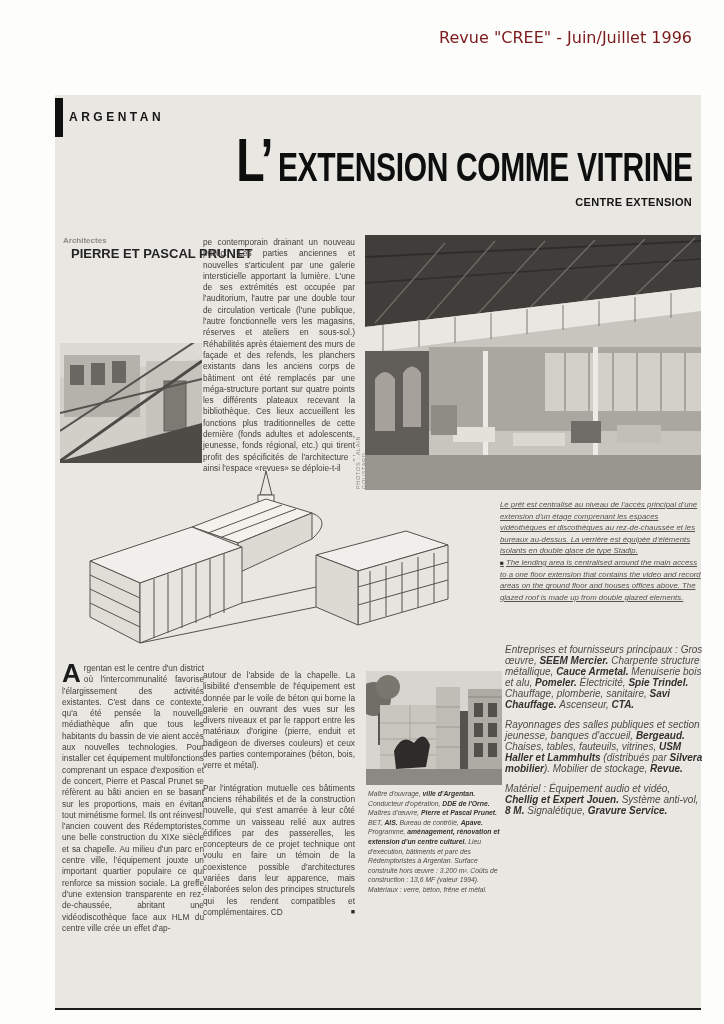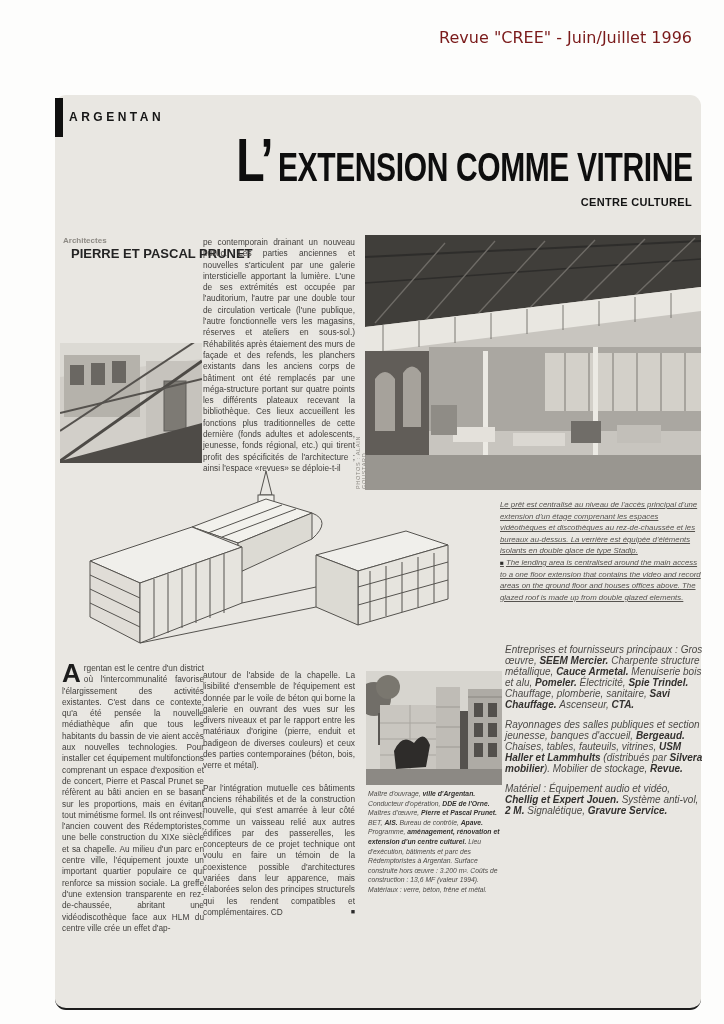--- a/index.html
+++ b/index.html
@@ -1,21 +1,21 @@
 <!DOCTYPE html>
 <html lang="fr"><head>
 <meta charset="utf-8">
 <style>
   html,body{margin:0;padding:0;background:#ffffff;}
   .canvas{position:relative;width:724px;height:1024px;background:#fdfdfc;overflow:hidden;
           font-family:"Liberation Sans","DejaVu Sans",sans-serif;}
   .header-caption{position:absolute;top:28px;right:32px;font-size:16px;color:#7a1a1a;
           font-family:"DejaVu Sans","Liberation Sans",sans-serif;}
   .page{position:absolute;left:55px;top:95px;width:646px;height:913px;background:#e9e7e2;
-        border-bottom:2px solid #1c1c1c;border-radius:11px;}
+        border-bottom:2px solid #1c1c1c;}
   .tab{position:absolute;left:0;top:3px;width:8px;height:39px;background:#101010;}
   .section{position:absolute;left:14px;top:15px;font-size:12px;font-weight:700;color:#161616;
            letter-spacing:3.5px;}
   .title-row{position:absolute;right:8px;top:34px;display:flex;align-items:baseline;white-space:nowrap;
              transform:scaleX(0.75);transform-origin:100% 100%;color:#0e0e0e;}
   .title-lead{font-size:62px;font-weight:700;letter-spacing:-2px;line-height:1;}
   .title-rest{font-size:40px;font-weight:700;letter-spacing:-0.5px;margin-left:8px;line-height:1;}
   .subtitle{position:absolute;right:9px;top:101px;font-size:11px;font-weight:700;color:#141414;
             letter-spacing:0.3px;}
   .arch-label{position:absolute;left:8px;top:141px;font-size:8px;color:#8d8a84;font-weight:bold;}
@@ -53,21 +53,21 @@
 
   <div class="page">
 
     <div class="tab"></div>
     <div class="section">ARGENTAN</div>
 
     <div class="title-row">
       <span class="title-lead">L’</span>
       <span class="title-rest">EXTENSION COMME VITRINE</span>
     </div>
-    <div class="subtitle">CENTRE CULTUREL</div>
+    <div class="subtitle">CENTRE EXTENSION</div>
 
     <div class="arch-label">Architectes</div>
     <div class="arch-names">PIERRE ET PASCAL PRUNET</div>
 
     <svg class="photo-left" viewBox="0 0 142 120" preserveAspectRatio="none">
       <rect width="142" height="120" fill="#d2cfc9"></rect>
       <polygon points="0,0 142,0 142,16 0,34" fill="#dcdad4"></polygon>
       <rect x="4" y="12" width="76" height="62" fill="#b5b2ab"></rect>
       <rect x="10" y="22" width="14" height="20" fill="#6a6762"></rect>
       <rect x="31" y="20" width="14" height="22" fill="#6a6762"></rect>
@@ -218,17 +218,17 @@
       </g>
       <path d="M28,80 q8,-18 20,-8 q10,-14 16,2 l-4,22 l-30,2 z" fill="#2e2c2a"></path>
       <rect x="0" y="98" width="136" height="16" fill="#8c8984"></rect>
     </svg>
 
     <div class="credits credits-project"><span>Maître d'ouvrage, </span><span class="seg-b">ville d'Argentan. </span><span>Conducteur d'opération, </span><span class="seg-b">DDE de l'Orne. </span><span>Maîtres d'œuvre, </span><span class="seg-b">Pierre et Pascal Prunet. </span><span>BET, </span><span class="seg-b">AIS. </span><span>Bureau de contrôle, </span><span class="seg-b">Apave. </span><span>Programme, </span><span class="seg-b">aménagement, rénovation et extension d'un centre culturel. </span><span>Lieu d'exécution, bâtiments et parc des Rédemptoristes à Argentan. Surface construite hors œuvre : 3.200 m². Coûts de construction : 13,6 MF (valeur 1994). Matériaux : verre, béton, frêne et métal.</span></div>
 
     <div class="credits credits-suppliers">
       <p><span>Entreprises et fournisseurs principaux : Gros œuvre, </span><span class="seg-b">SEEM Mercier. </span><span>Charpente structure métallique, </span><span class="seg-b">Cauce Armetal. </span><span>Menuiserie bois et alu, </span><span class="seg-b">Pomeler. </span><span>Électricité, </span><span class="seg-b">Spie Trindel. </span><span>Chauffage, plomberie, sanitaire, </span><span class="seg-b">Savi Chauffage. </span><span>Ascenseur, </span><span class="seg-b">CTA.</span></p>
       <p><span>Rayonnages des salles publiques et section jeunesse, banques d'accueil, </span><span class="seg-b">Bergeaud. </span><span>Chaises, tables, fauteuils, vitrines, </span><span class="seg-b">USM Haller et Lammhults </span><span>(distribués par </span><span class="seg-b">Silvera mobilier</span><span>). Mobilier de stockage, </span><span class="seg-b">Revue.</span></p>
-      <p><span>Matériel : Équipement audio et vidéo, </span><span class="seg-b">Chellig et Expert Jouen. </span><span>Système anti-vol, </span><span class="seg-b">2 M. </span><span>Signalétique, </span><span class="seg-b">Gravure Service.</span></p>
+      <p><span>Matériel : Équipement audio et vidéo, </span><span class="seg-b">Chellig et Expert Jouen. </span><span>Système anti-vol, </span><span class="seg-b">8 M. </span><span>Signalétique, </span><span class="seg-b">Gravure Service.</span></p>
     </div>
 
   </div>
 </div>
 
 </body></html>

